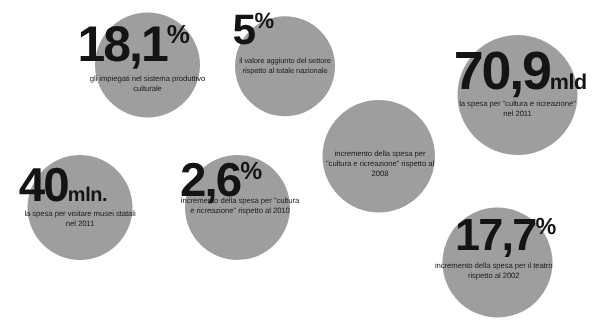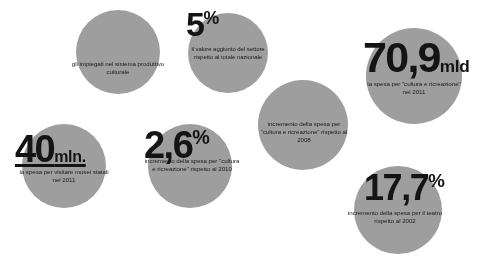--- a/index.html
+++ b/index.html
@@ -67,39 +67,40 @@
   #s3 { left: 363px; top: 36px;  font-size: 43px; }
   #c3 { left: 364px; top: 80px;  width: 100px; }
 
   
   #b4 { left: 258px; top: 80px;  width: 90px;  height: 90px; }
   #s4 { left: 262px; top: 79px;  font-size: 38px; }
   #c4 { left: 258px; top: 120px; width: 92px; }
 
   
   #b5 { left: 22px;  top: 124px; width: 84px;  height: 84px; }
-  #s5 { left: 15px;  top: 130px; font-size: 38px; text-decoration: underline; }
+  #s5 { left: 15px;  top: 130px; font-size: 38px; }
   #c5 { left: 16px;  top: 168px; width: 96px; }
 
   
   #b6 { left: 148px; top: 124px; width: 84px;  height: 84px; }
   #s6 { left: 144px; top: 126px; font-size: 38px; }
   #c6 { left: 144px; top: 157px; width: 96px; }
 
   
   #b7 { left: 354px; top: 166px; width: 88px;  height: 88px; }
   #s7 { left: 364px; top: 170px; font-size: 36px; }
   #c7 { left: 345px; top: 209px; width: 100px; }
 </style>
 </head>
 <body>
 
 <div id="canvas">
 
   <div class="bubble" id="b1"></div>
+  <div class="stat" id="s1"><span>18,1</span><span class="unit-pct">%</span></div>
   <div class="caption" id="c1">gli impiegati nel sistema produttivo culturale</div>
 
   <div class="bubble" id="b2"></div>
   <div class="stat" id="s2"><span>5</span><span class="unit-pct">%</span></div>
   <div class="caption" id="c2">il valore aggiunto del settore rispetto al totale nazionale</div>
 
   <div class="bubble" id="b3"></div>
   <div class="stat" id="s3"><span>70,9</span><span class="unit-mld">mld</span></div>
   <div class="caption" id="c3">la spesa per "cultura e ricreazione" nel 2011</div>
 

